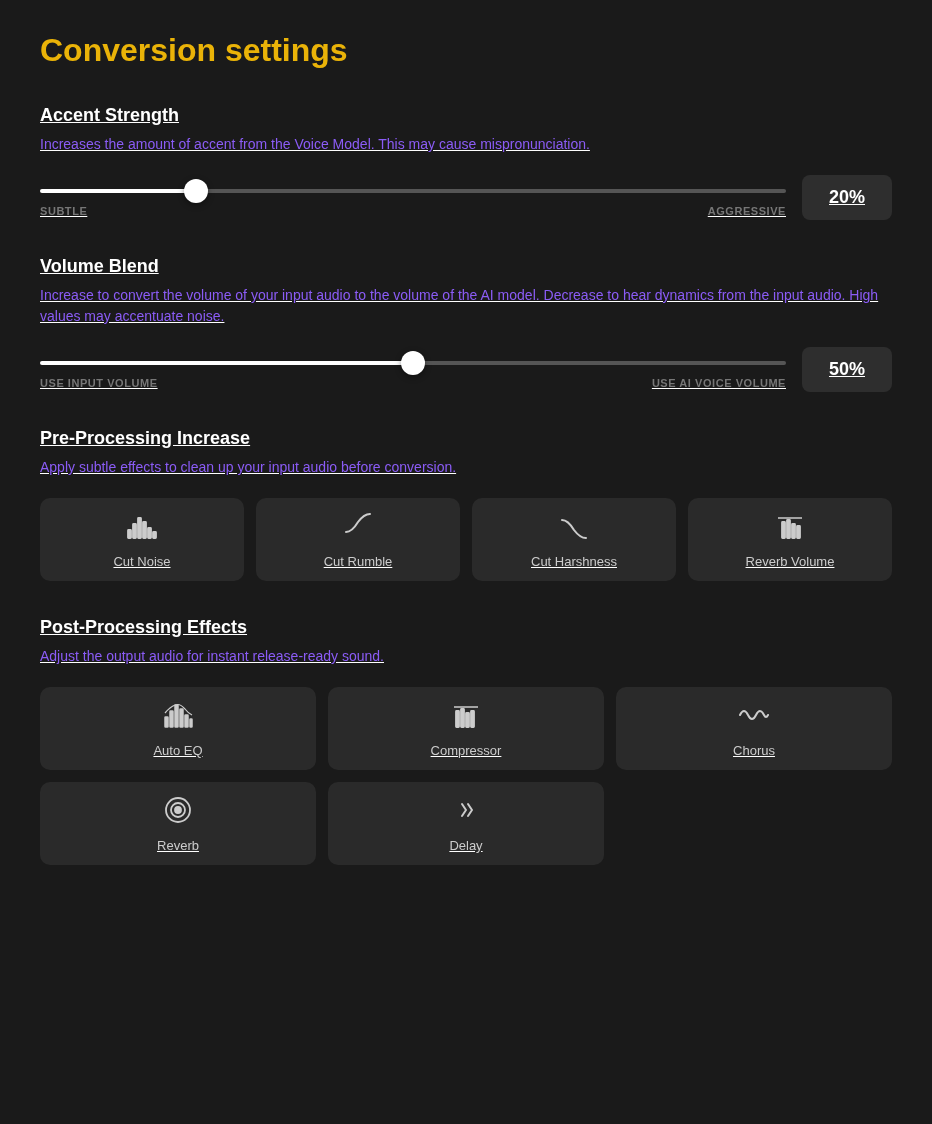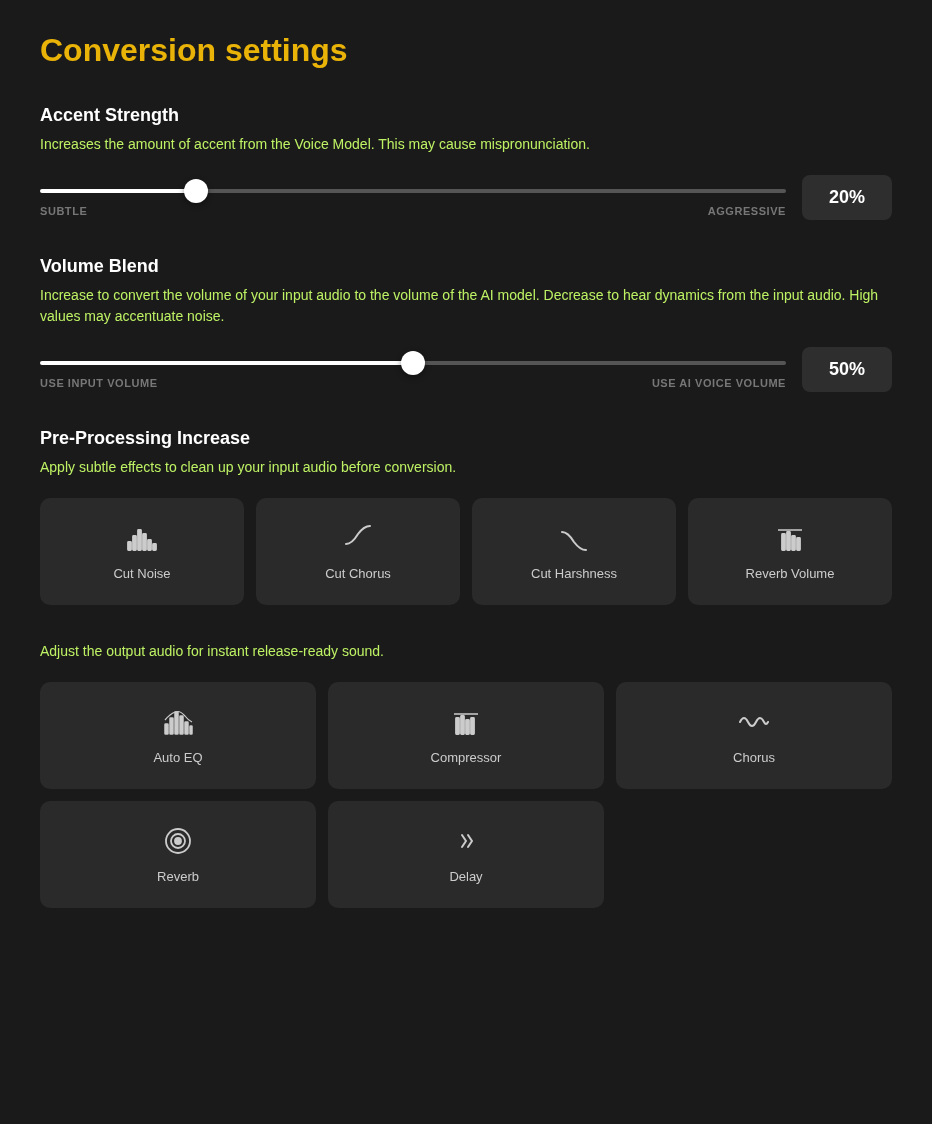--- a/index.html
+++ b/index.html
@@ -15,32 +15,33 @@
 
     h1 {
       font-size: 32px;
       font-weight: 700;
       margin-bottom: 36px;
       color: #eab308;
     }
 
     .section {
       margin-bottom: 36px;
+      text-decoration: underline;
     }
 
     .section-title {
       font-size: 18px;
       font-weight: 700;
       margin-bottom: 8px;
       color: #ffffff;
     }
 
     .section-desc {
       font-size: 14px;
-      color: #bef264;
+      color: #8b5cf6;
       line-height: 1.5;
       margin-bottom: 20px;
     }
 
     .slider-container {
       position: relative;
       width: 100%;
       display: flex;
       align-items: center;
       gap: 16px;
@@ -119,21 +120,21 @@
     }
 
     .effects-grid-5 {
       grid-template-columns: repeat(3, 1fr);
     }
 
     .effect-btn {
       background: #2a2a2a;
       border: none;
       border-radius: 10px;
-      padding: 24px 16px;
+      padding: 12px 16px;
       display: flex;
       flex-direction: column;
       align-items: center;
       gap: 12px;
       cursor: pointer;
       color: #ffffff;
       font-size: 14px;
       font-weight: 500;
       transition: background 0.15s;
     }
@@ -208,21 +209,21 @@
         <rect x="27" y="22" width="3" height="6" fill="#cccccc" rx="0.5"></rect>
       </svg>
       <span>Cut Noise</span>
     </button>
 
     <button class="effect-btn">
       <svg viewBox="0 0 32 32" fill="none" stroke="#cccccc" stroke-width="2">
 
         <path d="M4 22 Q10 22 16 12 Q22 4 28 4" stroke="#cccccc" fill="none" stroke-linecap="round"></path>
       </svg>
-      <span>Cut Chorus</span>
+      <span>Cut Rumble</span>
     </button>
 
     <button class="effect-btn">
       <svg viewBox="0 0 32 32" fill="none" stroke="#cccccc" stroke-width="2">
 
         <path d="M4 10 Q10 10 16 20 Q22 28 28 28" stroke="#cccccc" fill="none" stroke-linecap="round"></path>
       </svg>
       <span>Cut Harshness</span>
     </button>
 
@@ -235,20 +236,21 @@
         <rect x="18" y="14" width="3" height="14" fill="#cccccc" rx="0.5"></rect>
         <rect x="23" y="16" width="3" height="12" fill="#cccccc" rx="0.5"></rect>
       </svg>
       <span>Reverb Volume</span>
     </button>
 
   </div>
 </div>
 
 <div class="section">
+  <div class="section-title">Post-Processing Effects</div>
   <div class="section-desc">Adjust the output audio for instant release-ready sound.</div>
   <div class="effects-grid effects-grid-5">
 
     <button class="effect-btn">
       <svg viewBox="0 0 32 32" fill="none" stroke="#cccccc" stroke-width="1.5">
 
         <rect x="3" y="18" width="3" height="10" fill="#cccccc" rx="0.5"></rect>
         <rect x="8" y="12" width="3" height="16" fill="#cccccc" rx="0.5"></rect>
         <rect x="13" y="6" width="3" height="22" fill="#cccccc" rx="0.5"></rect>
         <rect x="18" y="10" width="3" height="18" fill="#cccccc" rx="0.5"></rect>

